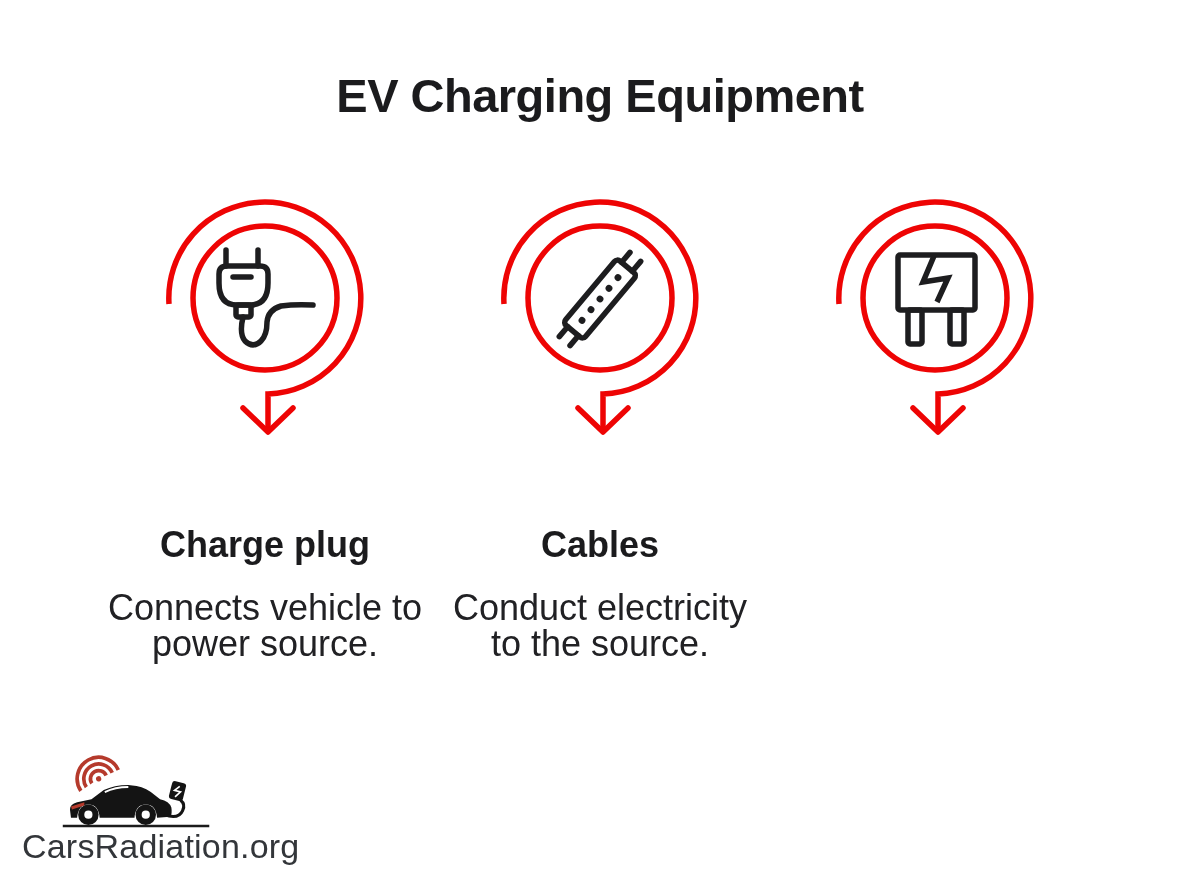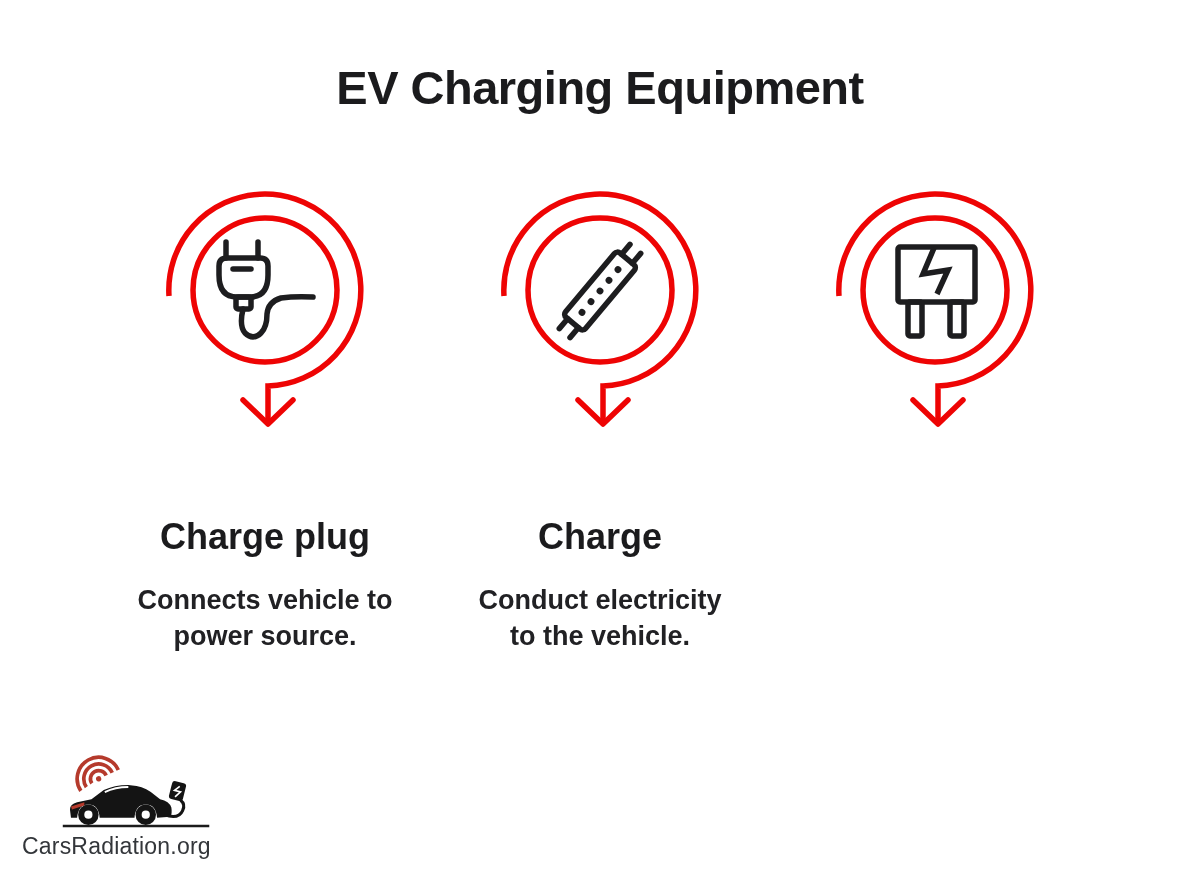--- a/index.html
+++ b/index.html
@@ -5,21 +5,21 @@
   html,body{margin:0;padding:0;background:#fff;}
   .canvas{
     position:relative;
     width:1200px;height:882px;
     background:#ffffff;
     overflow:hidden;
     font-family:"Liberation Sans", sans-serif;
     color:#1c1c1e;
   }
   .title{
-    margin:4px;
+    margin:12px;
     padding-top:56px;
     text-align:center;
     font-size:47px;
     line-height:56px;
     font-weight:700;
     letter-spacing:-0.5px;
     color:#1b1b1d;
   }
   .columns{
     display:flex;
@@ -37,37 +37,37 @@
     margin:84px 0 0 0;
     font-size:36px;
     line-height:46px;
     font-weight:700;
     text-align:left;
     white-space:pre-line;
     color:#1b1b1d;
   }
   .item-desc{
     margin:22px 0 0 0;
-    font-size:27px;
+    font-size:36px;
     line-height:36px;
-    font-weight:700;
+    font-weight:400;
     text-align:center;
     white-space:pre-line;
     color:#212124;
   }
   .logo{
     position:absolute;
     left:22px;
     top:745px;
     width:220px;
   }
   .logo-svg{display:block;width:170px;height:84px;margin-left:28px;}
   .brand{
     margin:2px 0 0 0;
-    font-size:23px;
+    font-size:34px;
     line-height:30px;
     font-weight:400;
     color:#33363a;
     letter-spacing:0.2px;
   }
 </style>
 </head>
 <body>
 
 <div class="canvas">
@@ -117,23 +117,23 @@
           </g>
           <g fill="#1d1d1f">
             <circle cx="-28" cy="0" r="3.4"></circle>
             <circle cx="-14" cy="0" r="3.4"></circle>
             <circle cx="0" cy="0" r="3.4"></circle>
             <circle cx="14" cy="0" r="3.4"></circle>
             <circle cx="28" cy="0" r="3.4"></circle>
           </g>
         </g>
       </svg>
-      <h2 class="item-title">Charge</h2>
+      <h2 class="item-title">Cables</h2>
       <p class="item-desc">Conduct electricity
-to the vehicle.</p>
+to the source.</p>
     </div>
 
     <div class="col">
       <svg class="spiral-svg" viewBox="0 0 272 240">
         <g stroke="#ee0404" stroke-width="5.5" fill="none">
           <circle cx="136" cy="100" r="72"></circle>
           <path d="M 40 106 A 96 96 0 1 1 139 196 L 139 232" stroke-linejoin="miter"></path>
           <path d="M 114 210 L 139 234 L 164 210" stroke-linecap="round" stroke-linejoin="round"></path>
         </g>
 

